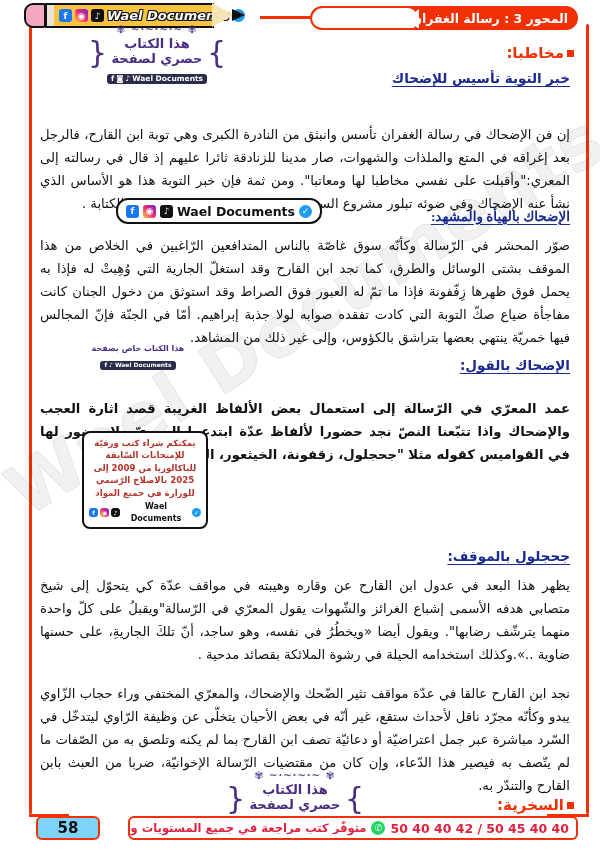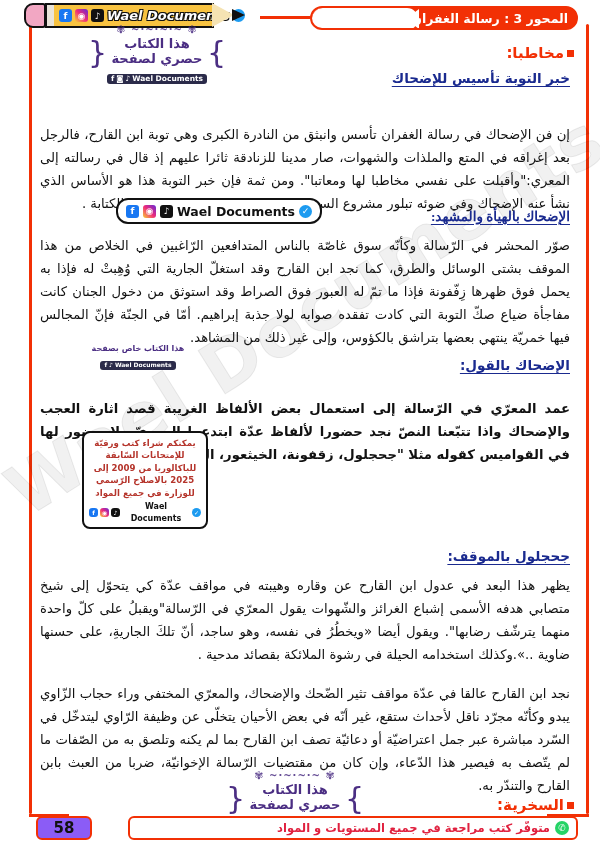--- a/index.html
+++ b/index.html
@@ -420,25 +420,25 @@
     font-size: 12.5px;
     font-weight: bold;
     color: #e0213f;
     white-space: nowrap;
     direction: ltr;
   }
   .page-number {
     position: absolute;
     bottom: 10px;
     left: 36px;
-    width: 56px;
+    width: 64px;
     height: 24px;
     border: 2.5px solid #f23005;
     border-radius: 6px;
-    background: #8b5cf6;
+    background: #7dd3fc;
     box-sizing: border-box;
     display: flex;
     align-items: center;
     justify-content: center;
     font-size: 15px;
     font-weight: bold;
     color: #111;
   }
 </style>
 </head>
@@ -556,16 +556,17 @@
     <span>♪</span>
     <span>Wael Documents</span>
   </div>
 </div>
 
 <div class="sec-head" style="top:796px;">
   <span class="bullet"></span><span>السخرية:</span>
 </div>
 
 <div class="footer-bar">
+  <span class="phone-text">50 40 40 42 / 50 45 40 40</span>
   <span class="wa-icon">✆</span>
   <span class="footer-text">متوفّر كتب مراجعة في جميع المستويات و المواد</span>
 </div>
 <div class="page-number">58</div>
 
 </body></html>

